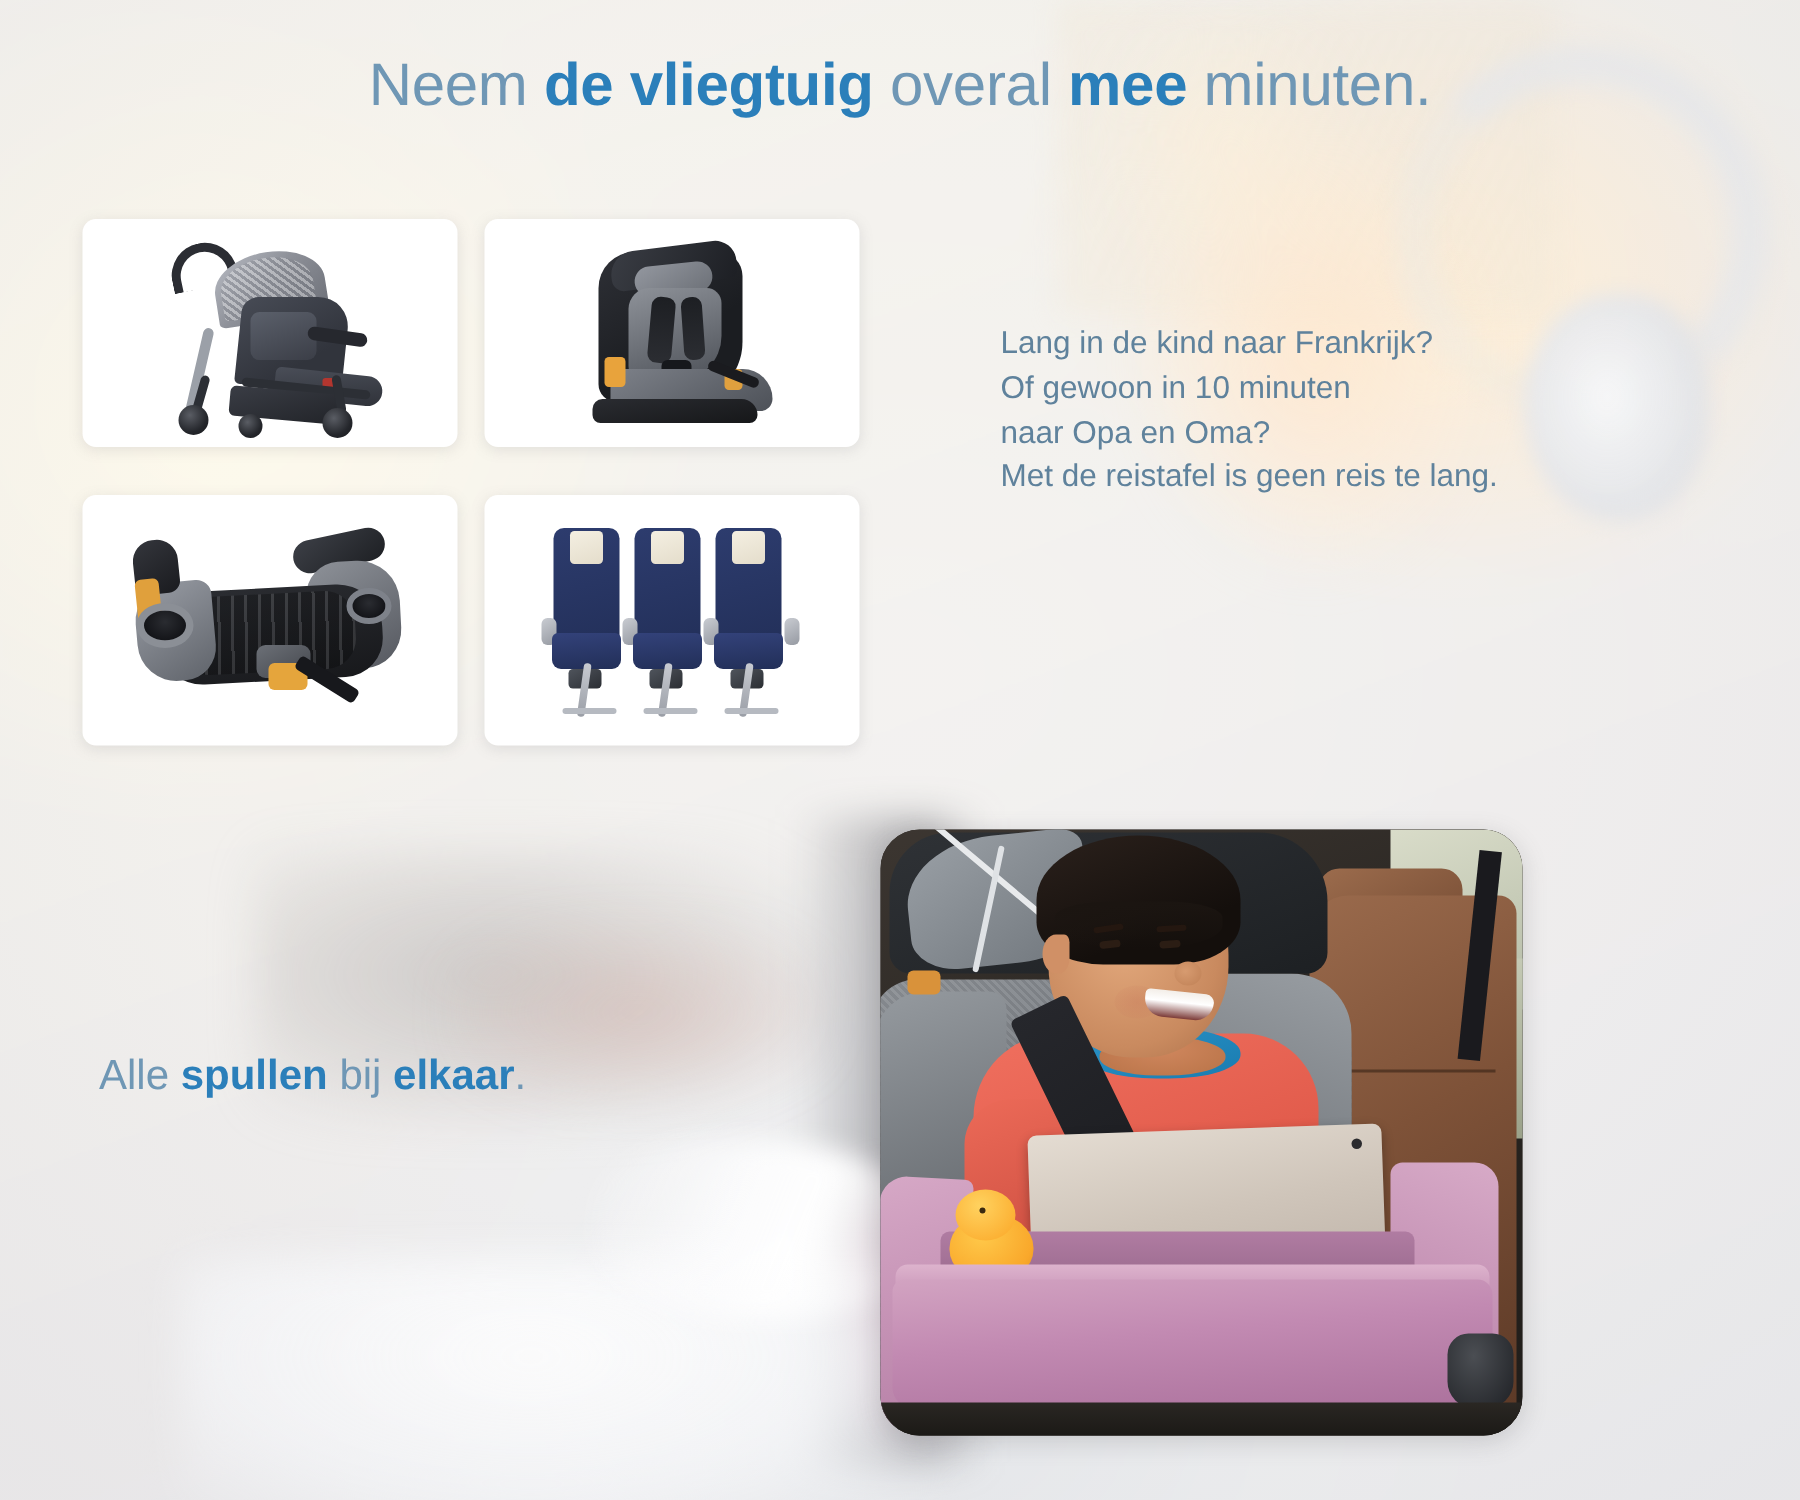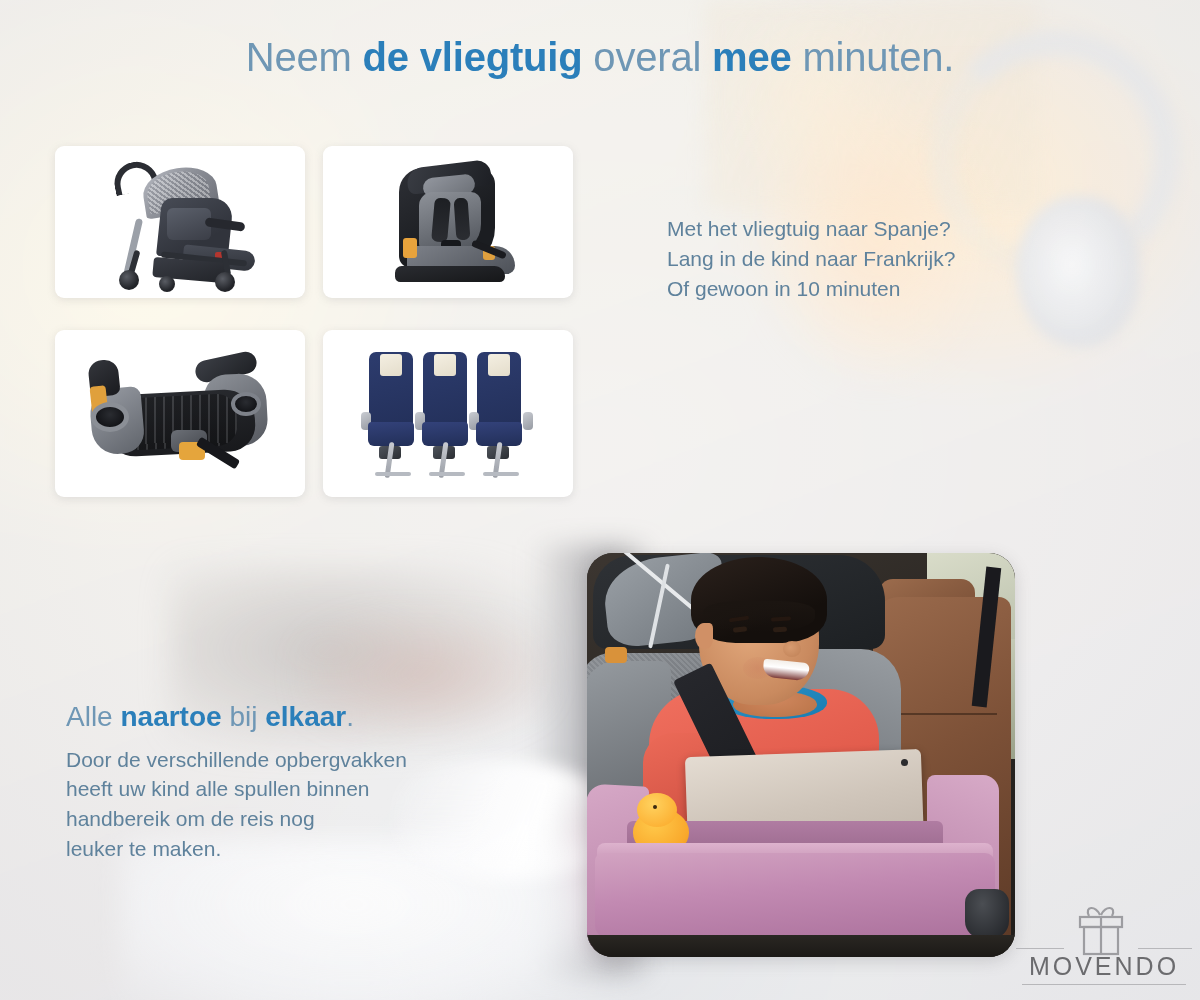--- a/index.html
+++ b/index.html
@@ -523,35 +523,30 @@
         <div class="ap-foot ap-f1"></div>
           <div class="ap-foot ap-f2"></div>
           <div class="ap-foot ap-f3"></div>
       </div>
     </div>
 
   </div>
 
   <div class="right-block">
     <div class="body">
-      <div>Met het vliegtuig naar Spanje?</div>
       <div>Lang in de kind naar Frankrijk?</div>
       <div>Of gewoon in 10 minuten</div>
+      <div>naar Opa en Oma?</div>
+      <div>Met de reistafel is geen reis te lang.</div>
     </div>
   </div>
 
   <div class="left-block">
     <div class="h2">
-      <span>Alle </span><b>naartoe</b><span> bij </span><b>elkaar</b><span>.</span>
-    </div>
-    <div class="body">
-      <div>Door de verschillende opbergvakken</div>
-      <div>heeft uw kind alle spullen binnen</div>
-      <div>handbereik om de reis nog</div>
-      <div>leuker te maken.</div>
+      <span>Alle </span><b>spullen</b><span> bij </span><b>elkaar</b><span>.</span>
     </div>
   </div>
 
   <div class="hero">
     <div class="hero-inner">
       <div class="h-bg"></div>
       <div class="h-window"></div>
       <div class="h-window2"></div>
       <div class="h-headrest"></div>
       <div class="h-hr-hole h-hr-h1"></div>
@@ -605,29 +600,14 @@
       <div class="h-duck-body"></div>
       <div class="h-duck-head"></div>
       <div class="h-duck-eye"></div>
       <div class="h-tray-top"></div>
       <div class="h-tray-front"></div>
       <div class="h-cup"></div>
       <div class="h-bottom-dark"></div>
     </div>
   </div>
 
-  <div class="logo">
-    <div class="logo-rule logo-rule-l"></div>
-    <div class="logo-rule logo-rule-r"></div>
-    <div class="logo-icon">
-      <svg viewBox="0 0 74 52" width="74" height="52" fill="none" stroke="#9d9da1" stroke-width="2.2">
-        <path d="M25 12 C20 2, 32 1, 36 11"></path>
-        <path d="M48 12 C53 2, 41 1, 37 11"></path>
-        <rect x="16" y="13" width="42" height="10"></rect>
-        <rect x="20" y="23" width="34" height="27"></rect>
-        <line x1="37" y1="13" x2="37" y2="50"></line>
-      </svg>
-    </div>
-    <div class="logo-word">MOVENDO</div>
-    <div class="logo-rule logo-rule-b"></div>
-  </div>
 
 </div>
 
 </body></html>

